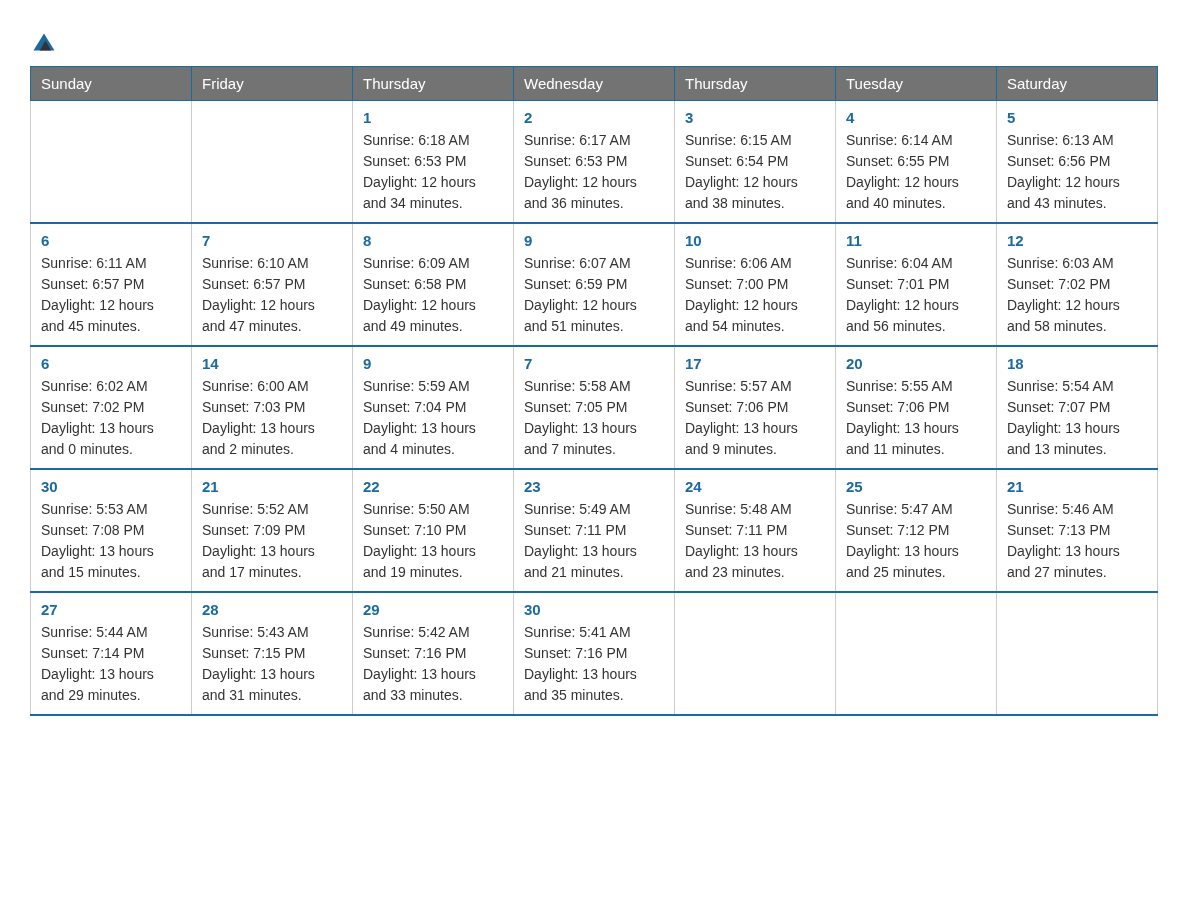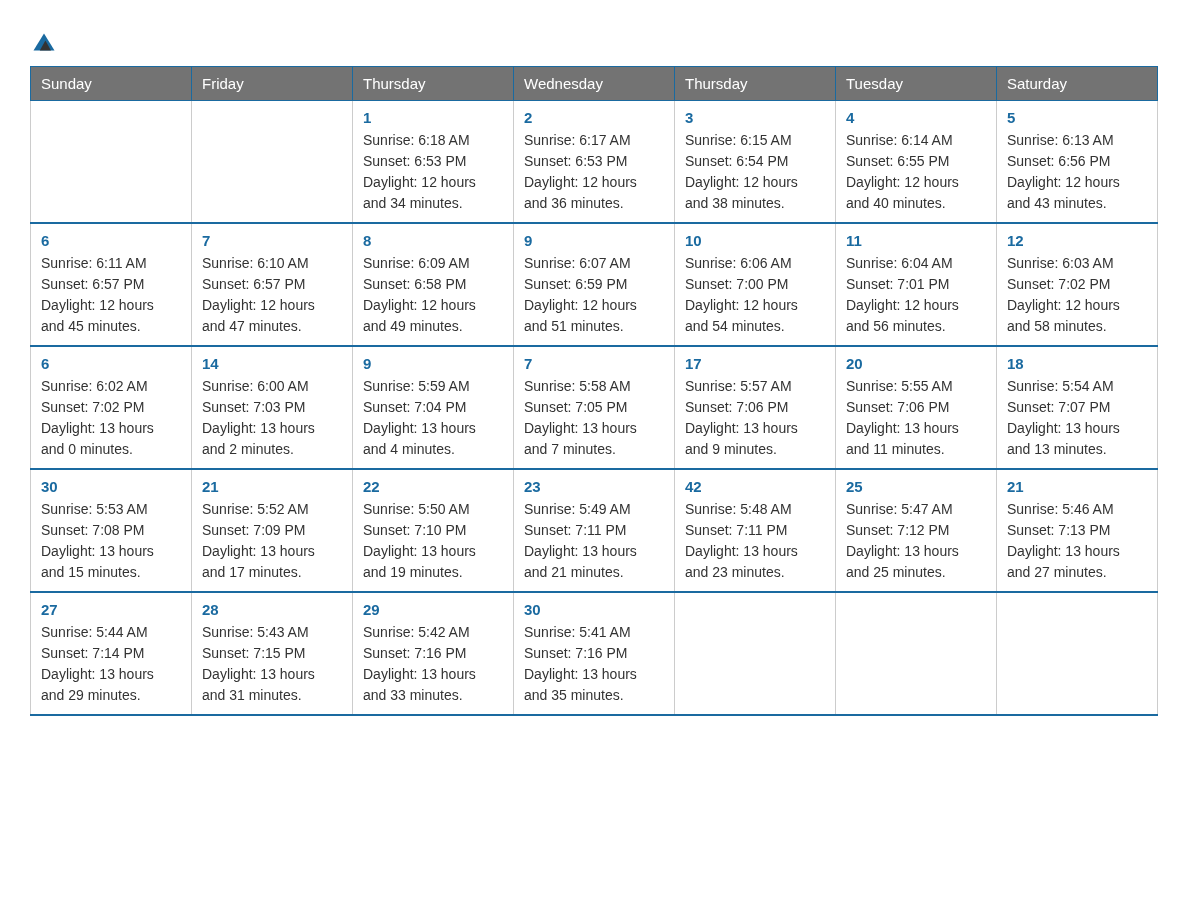--- a/index.html
+++ b/index.html
@@ -207,21 +207,21 @@
         </td>
         <td>
           <span class="day-number">22</span>
           <div class="day-info">Sunrise: 5:50 AM<br>Sunset: 7:10 PM<br>Daylight: 13 hours and 19 minutes.</div>
         </td>
         <td>
           <span class="day-number">23</span>
           <div class="day-info">Sunrise: 5:49 AM<br>Sunset: 7:11 PM<br>Daylight: 13 hours and 21 minutes.</div>
         </td>
         <td>
-          <span class="day-number">42</span>
+          <span class="day-number">24</span>
           <div class="day-info">Sunrise: 5:48 AM<br>Sunset: 7:11 PM<br>Daylight: 13 hours and 23 minutes.</div>
         </td>
         <td>
           <span class="day-number">25</span>
           <div class="day-info">Sunrise: 5:47 AM<br>Sunset: 7:12 PM<br>Daylight: 13 hours and 25 minutes.</div>
         </td>
         <td>
           <span class="day-number">21</span>
           <div class="day-info">Sunrise: 5:46 AM<br>Sunset: 7:13 PM<br>Daylight: 13 hours and 27 minutes.</div>
         </td>

